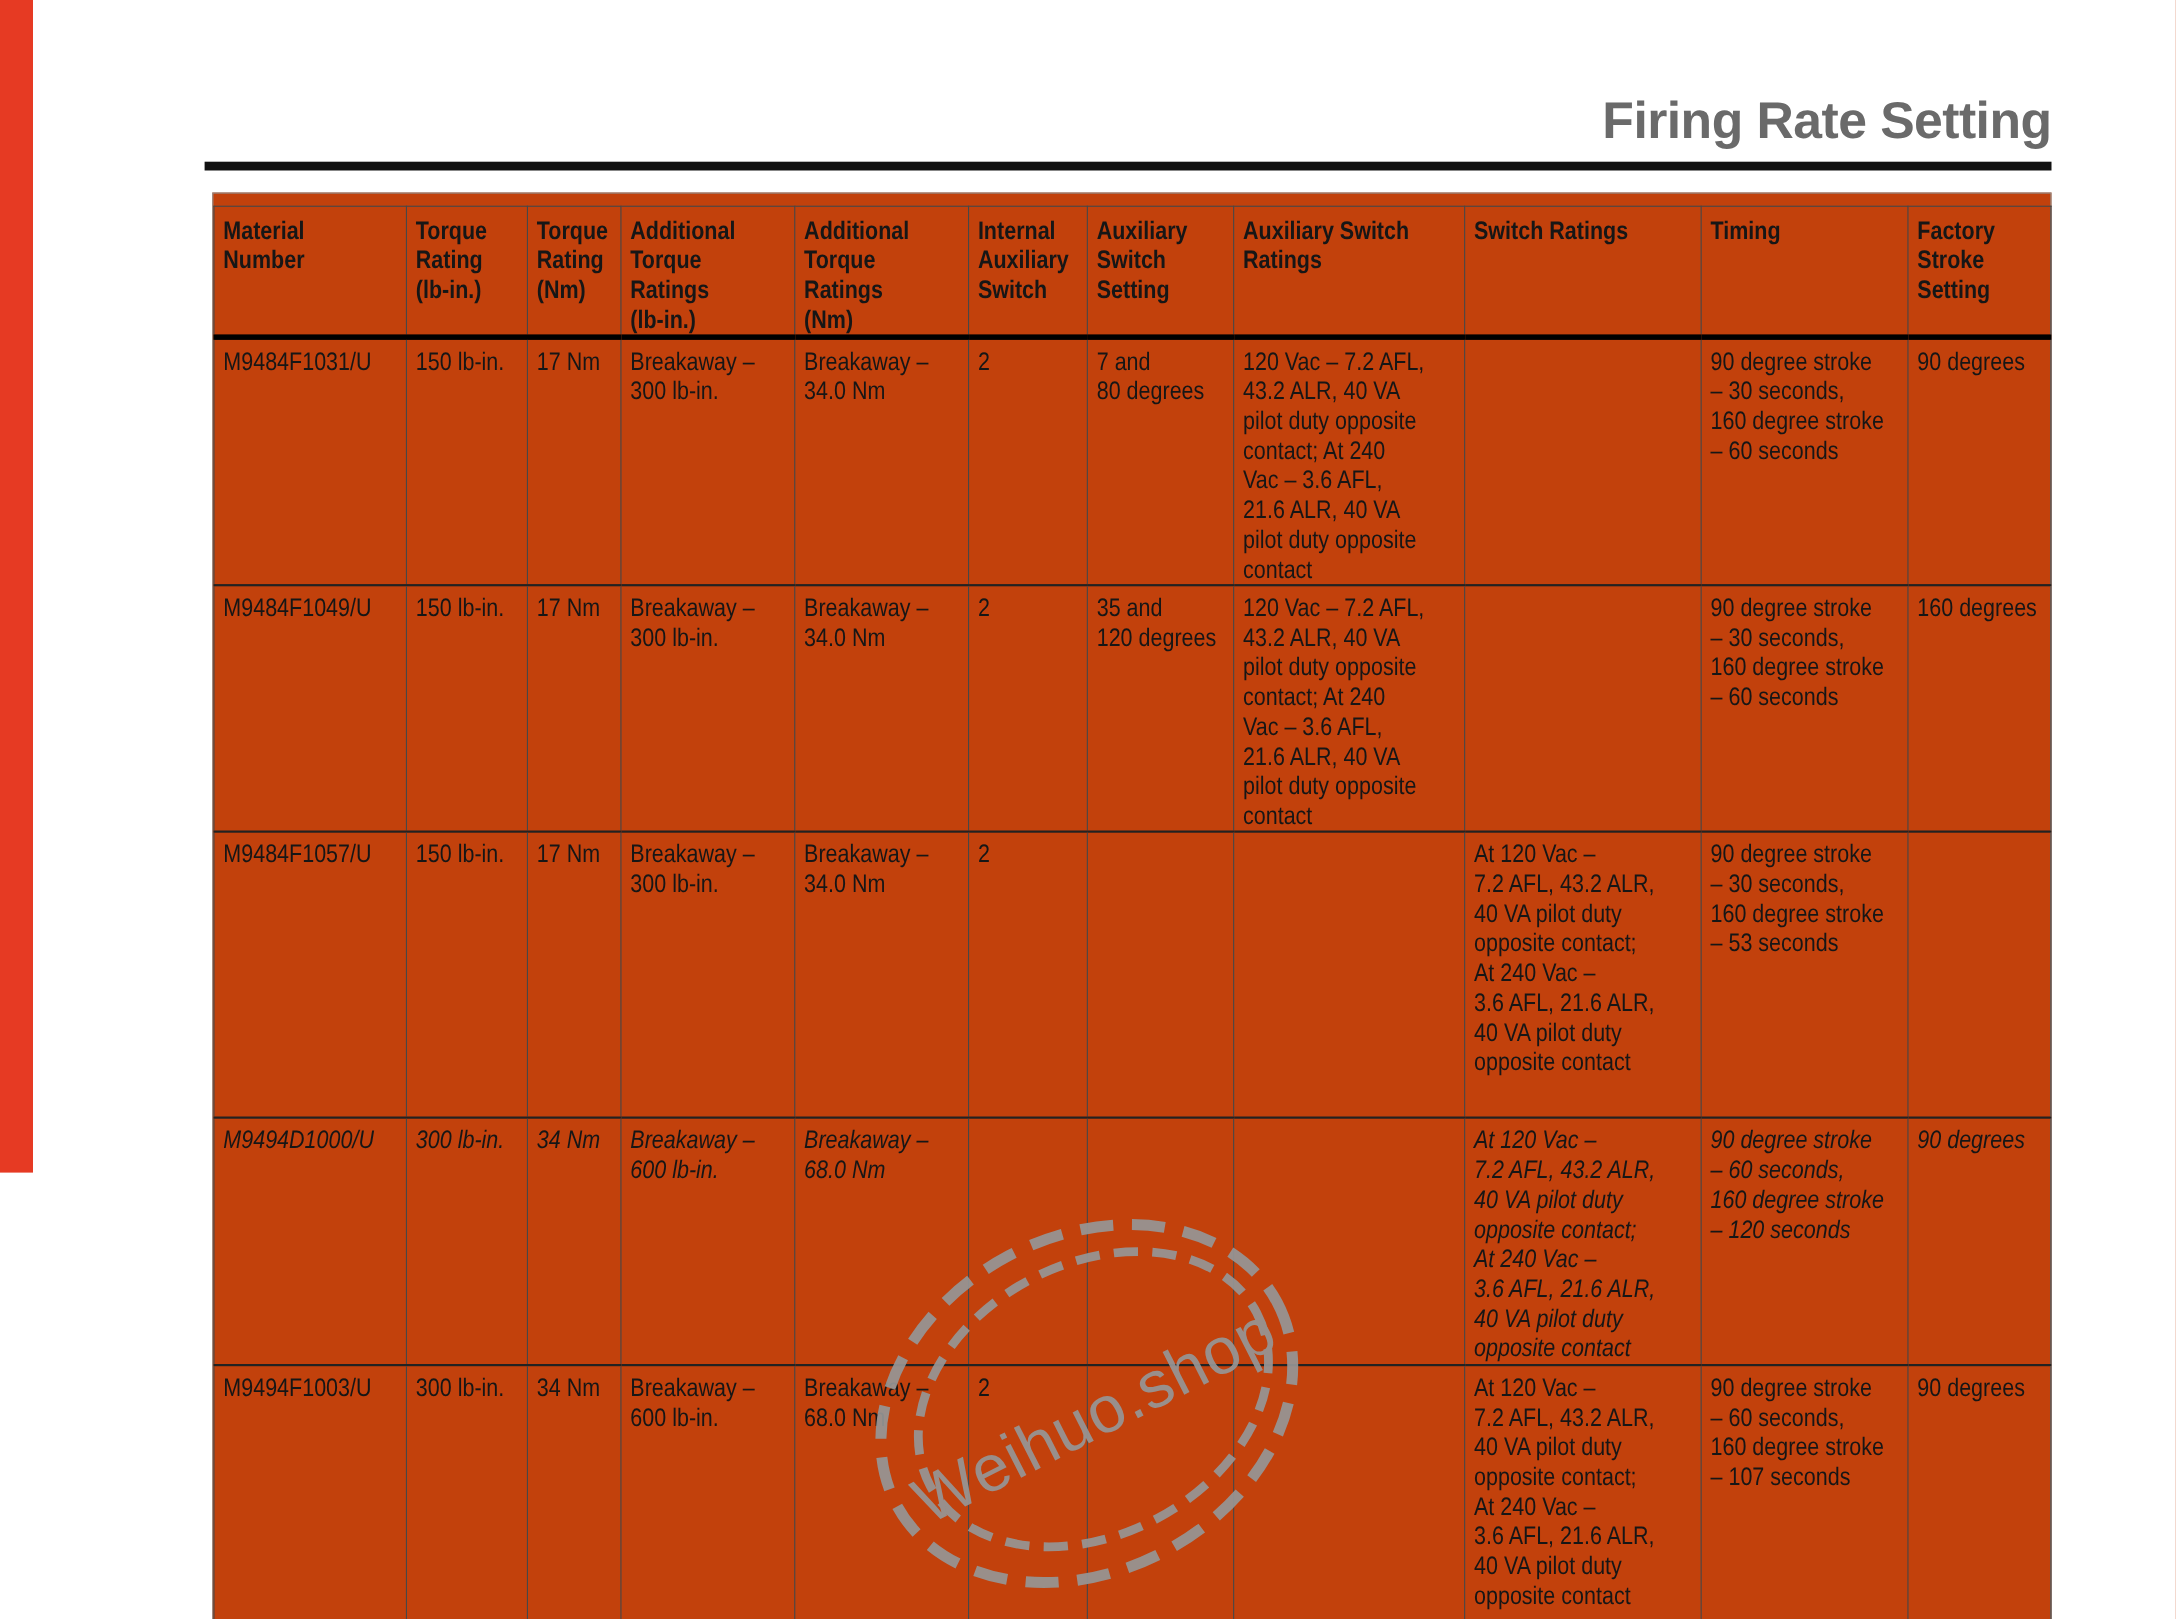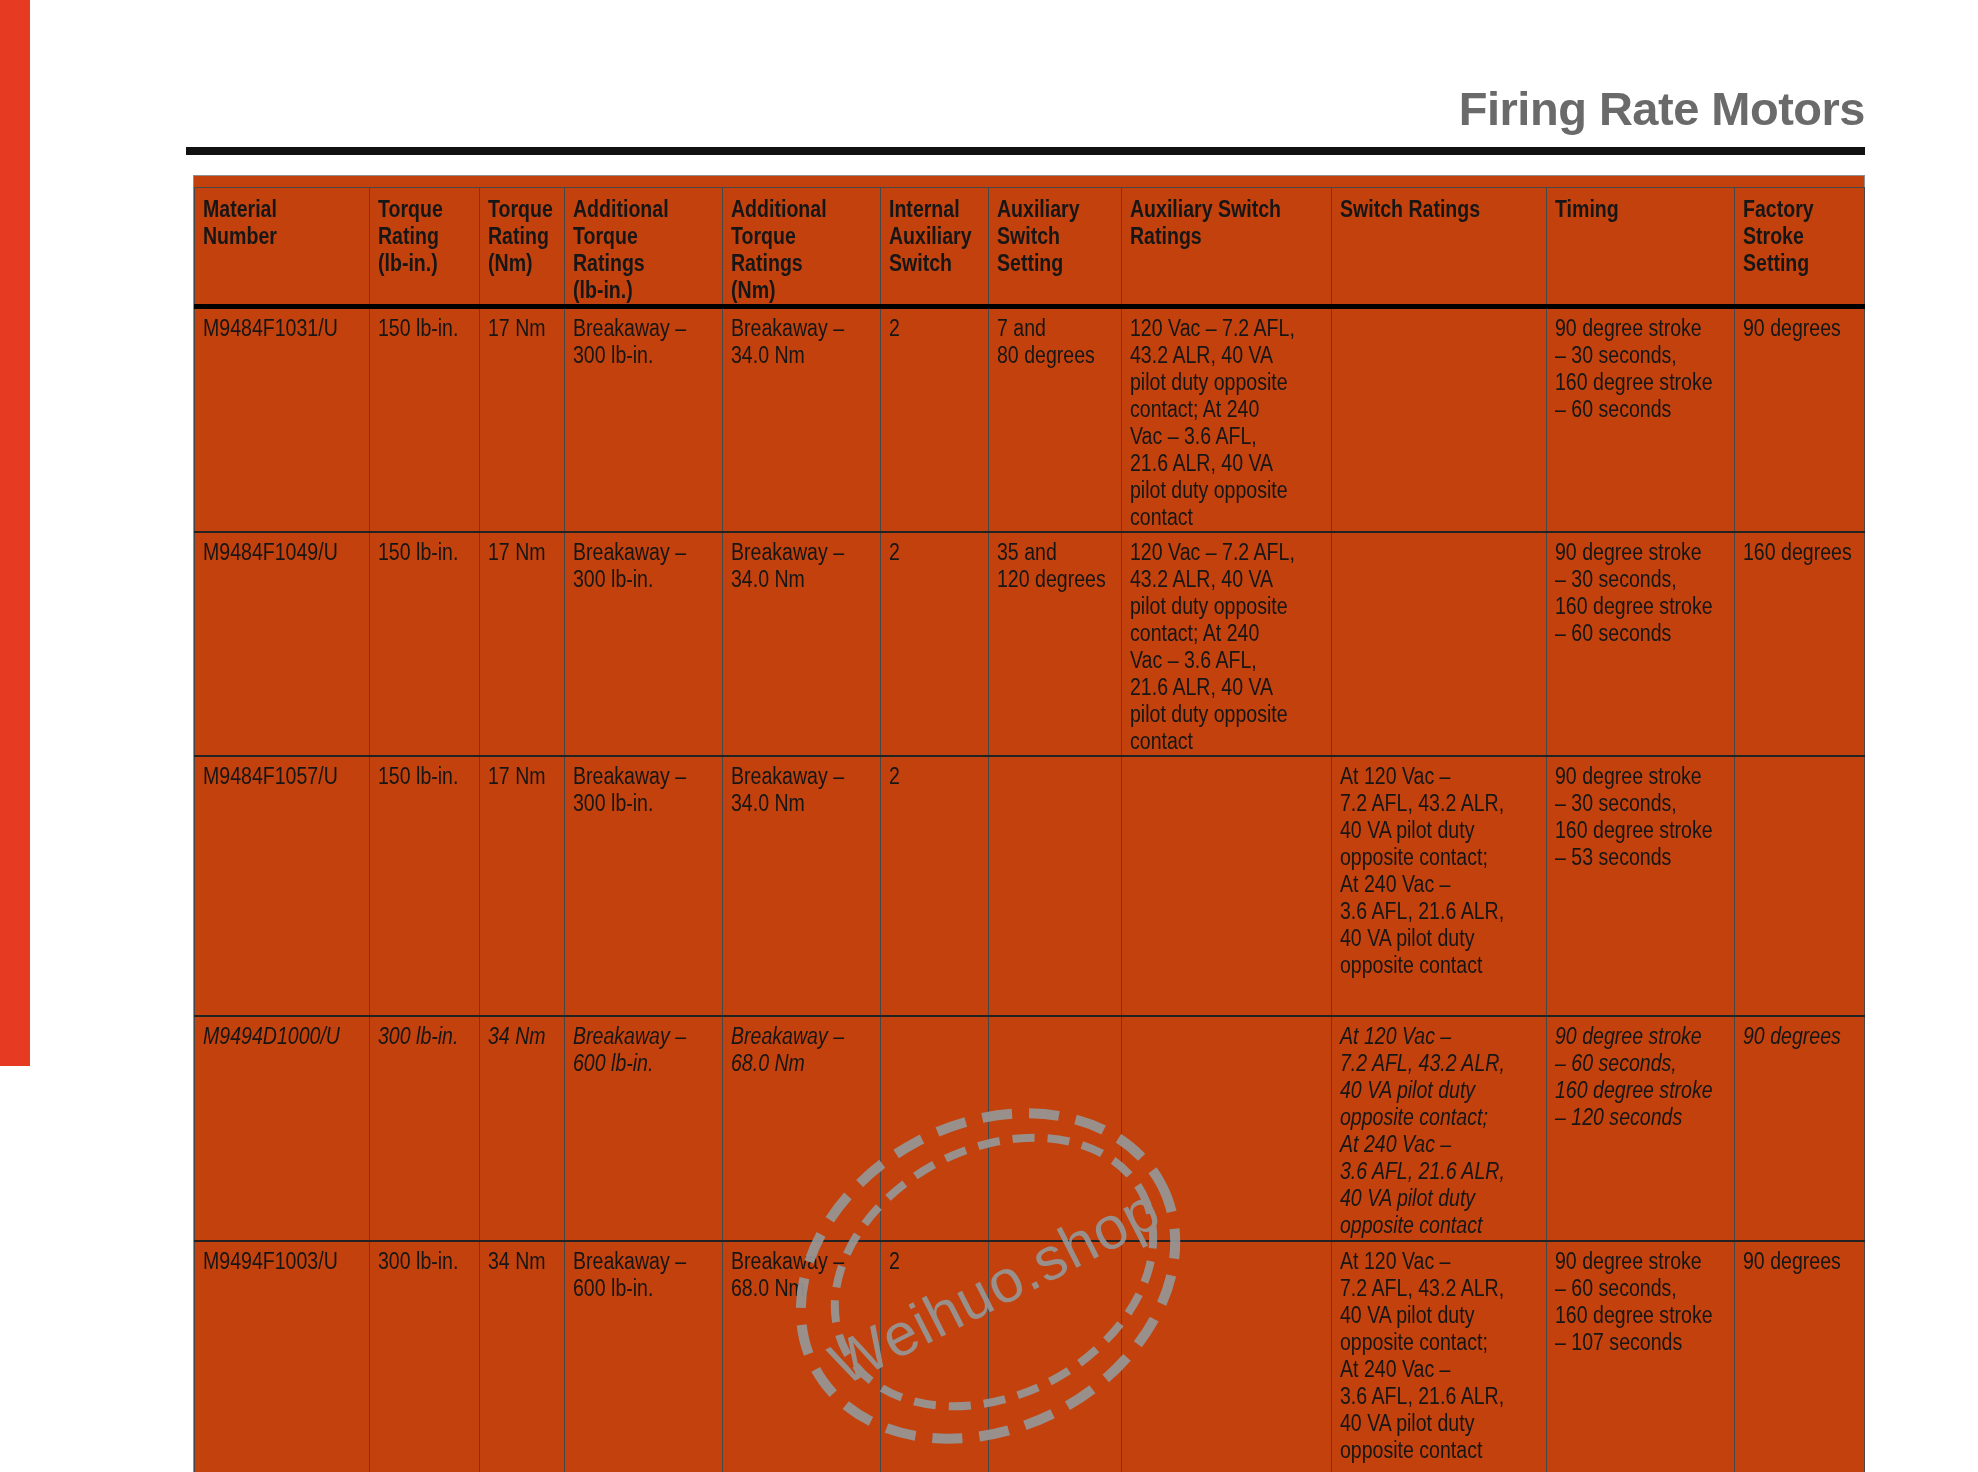--- a/index.html
+++ b/index.html
@@ -54,21 +54,21 @@
     text-align:center;font-size:60px;font-weight:400;
     transform:rotate(-27deg);transform-origin:50% 50%;
     white-space:nowrap;letter-spacing:1px;
   }
 </style>
 </head>
 <body>
 
 <div class="edge-bar" style="background: rgb(230, 58, 35);"></div>
 
-<h1 class="page-title" style="color: rgb(106, 106, 106);">Firing Rate Motors</h1>
+<h1 class="page-title" style="color: rgb(106, 106, 106);">Firing Rate Setting</h1>
 
 <div class="title-rule"></div>
 
 <div class="table-wrap">
   <div class="table-spacer"></div>
   <table class="spec">
     <colgroup>
         <col style="width: 175px;">
         <col style="width: 110px;">
         <col style="width: 85px;">

